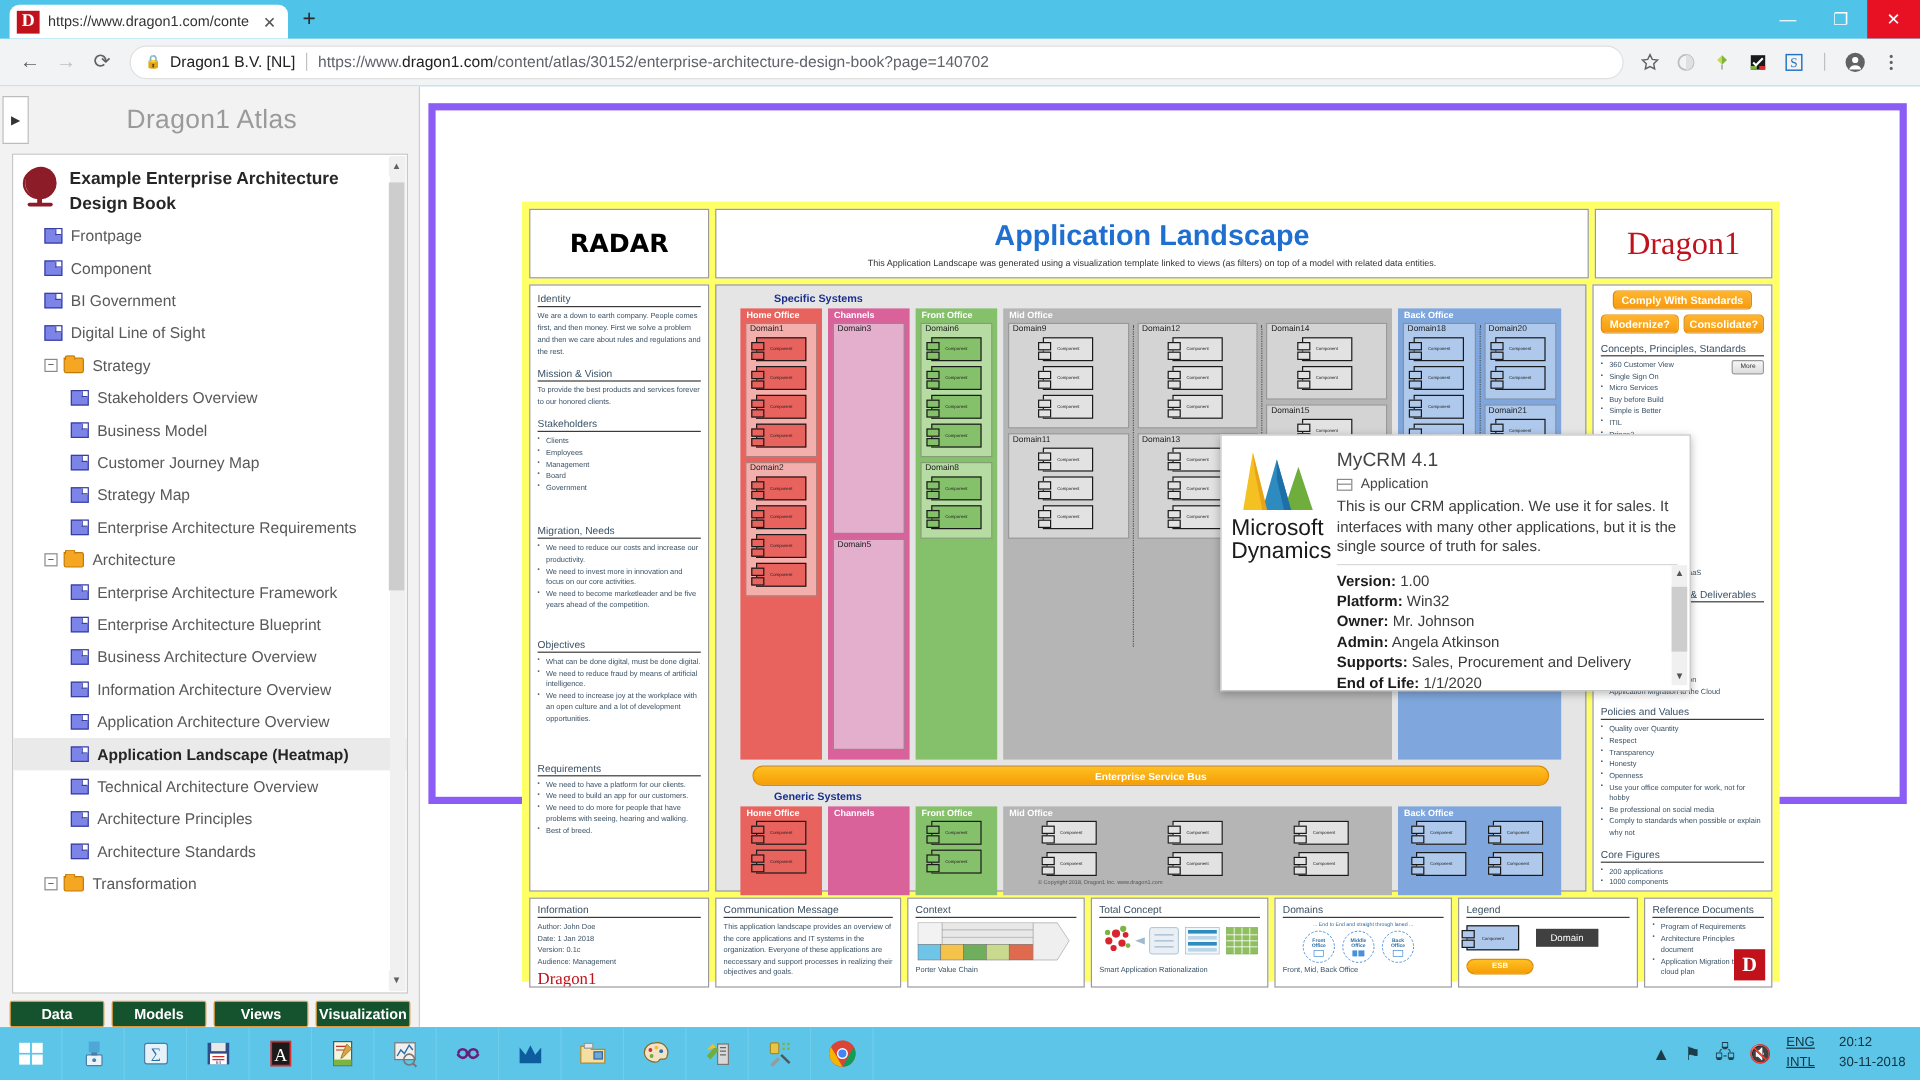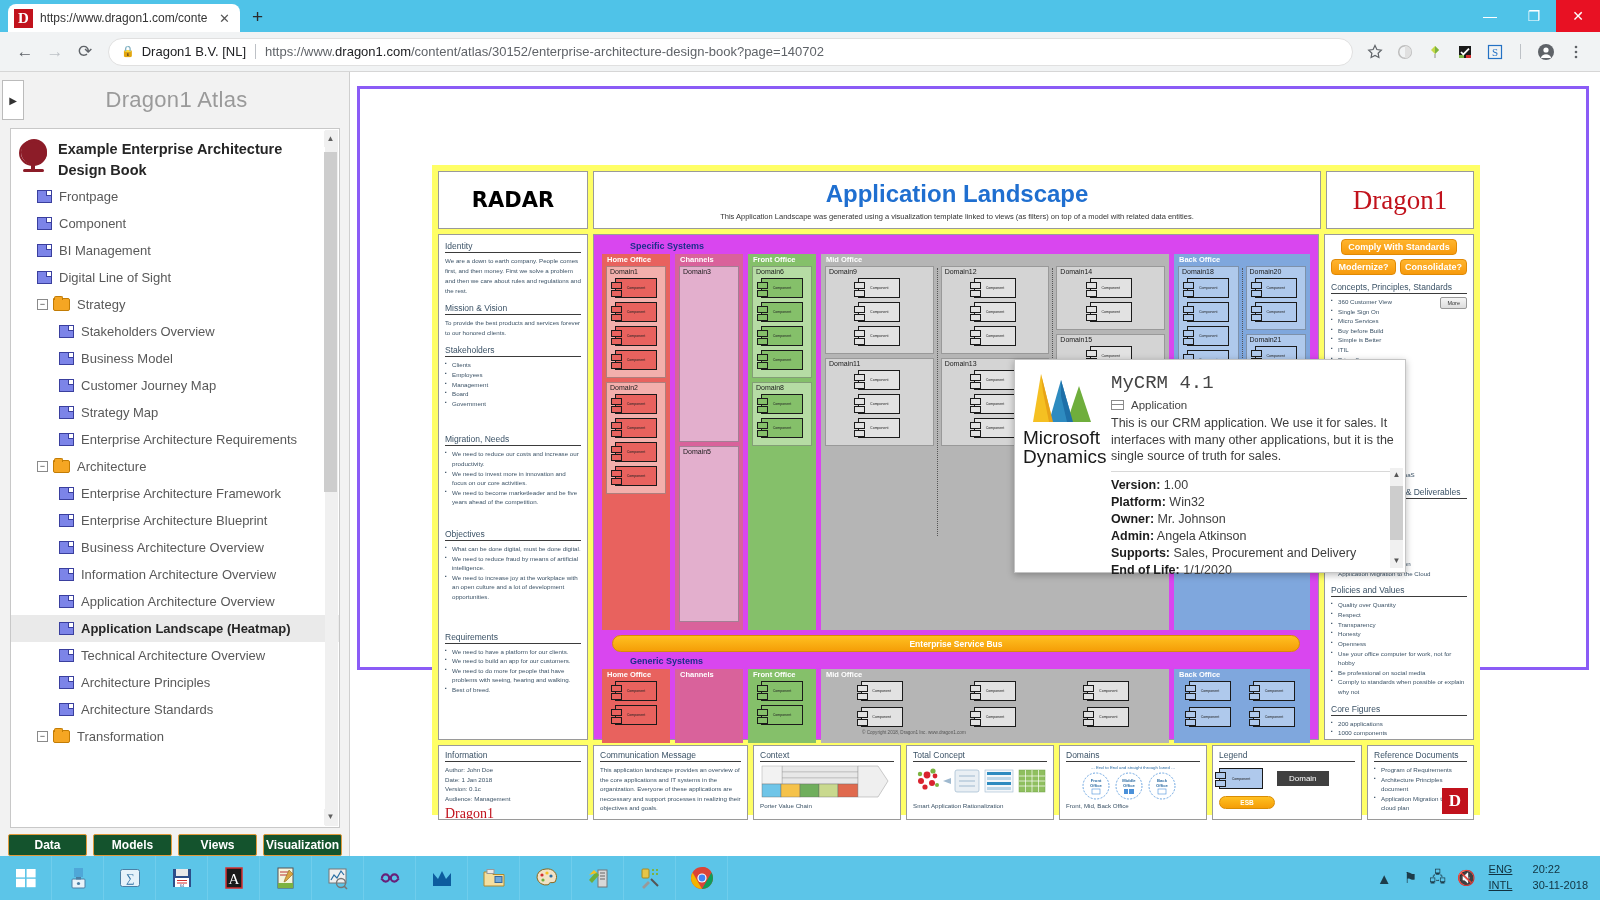--- a/index.html
+++ b/index.html
@@ -100,21 +100,21 @@
   .btnrow.r2 { top:788px; }
   .obtn { flex:1; height:22px; background:#14532d; color:#fff; font-size:12px;
     font-weight:bold; display:flex; align-items:center; justify-content:center;
     border:1px solid #E09A3C; border-radius:2px; }
   .gbtn { flex:1; height:40px; background:#9DB4B0; color:#fff; font-size:12px;
     font-weight:bold; display:flex; align-items:center; justify-content:center;
     text-align:center; line-height:1.25; border-radius:2px; }
 
   
   .canvas { position:absolute; left:357px; top:14px; width:1232px; height:584px;
-    background:#fff; border:3px solid #8b5cf6; }
+    background:#fff; border:6px solid #8b5cf6; }
   .poster { position:absolute; left:72px; top:76px; width:1048px; height:650px;
     background:#FFFF66; padding:6px; }
 
   .p-top { display:flex; gap:5px; height:58px; }
   .p-cell { background:#fff; border:1px solid #9A9A9A; }
   .radar { width:150px; display:flex; align-items:center; justify-content:center;
     font-size:21px; font-weight:bold; color:#000; font-family:"DejaVu Sans", sans-serif; }
   .p-hdr { flex:1; display:flex; flex-direction:column; align-items:center;
     justify-content:center; }
   .p-hdr h1 { font-size:24px; color:#1F6FD0; font-weight:bold; }
@@ -129,21 +129,21 @@
     overflow:hidden; }
   .sec-h { font-size:8.5px; color:#3B5266; border-bottom:1.4px solid #3B3B3B;
     padding-bottom:1px; margin-bottom:3px; margin-top:7px; }
   .sec-h:first-child { margin-top:1px; }
   .sec-p { font-size:6.2px; color:#3B5266; line-height:1.62; }
   .sec-ul { list-style:none; font-size:6.2px; color:#3B5266; line-height:1.55; }
   .sec-ul li { padding-left:7px; position:relative; }
   .sec-ul li:before { content:"▪"; position:absolute; left:0; font-size:5px; top:0px; }
 
   
-  .land { background:#d946ef; border:1px solid #9A9A9A; height:100%; padding:5px 8px;
+  .land { background:#e5e5e5; border:1px solid #9A9A9A; height:100%; padding:5px 20px;
     position:relative; }
   .lbl-sys { font-size:9px; font-weight:bold; color:#1A2E8C; margin:1px 0 3px 28px; }
   .zones { display:flex; gap:5px; }
   .zone { position:relative; padding:12px 4px 4px 4px; }
   .zone .zh { position:absolute; left:5px; top:1px; font-size:7.5px;
     font-weight:bold; color:#fff; }
   .z-home { background:#E8625E; width:68px; }
   .z-chan { background:#D9629B; width:68px; }
   .z-front { background:#85C06A; width:68px; }
   .z-mid   { background:#B5B5B5; flex:1; }
@@ -177,21 +177,21 @@
     padding-bottom:1px; margin-bottom:3px; }
   .bp-t { font-size:6.2px; color:#3B5266; line-height:1.55; }
 
   
   .tip { position:absolute; left:654px; top:270px; width:392px; height:214px;
     background:#fff; border:1px solid #C4C4C4; box-shadow:0 2px 7px rgba(0,0,0,.28);
     display:flex; z-index:40; }
   .tip-logo { width:96px; padding:10px 4px 0 8px; flex:0 0 auto; }
   .mslogo { width:80px; height:56px; position:relative; }
   .tip-body { flex:1; padding:12px 10px 0 0; position:relative; }
-  .tip-title { font-size:19px; color:#444; font-weight:normal;font-family:Liberation Mono, monospace; }
+  .tip-title { font-size:16px; color:#444; font-weight:normal; }
   .tip-type { display:flex; align-items:center; margin:5px 0 4px 0; }
   .tip-type .bx { width:13px; height:10px; border:1px solid #8A8A8A;
     margin-right:7px; position:relative; }
   .tip-type .bx:before { content:""; position:absolute; left:0; top:0; right:0;
     height:3px; border-bottom:1px solid #8A8A8A; }
   .tip-type span { font-size:11.5px; color:#444; }
   .tip-desc { font-size:12.5px; color:#3C3C3C; line-height:1.32; }
   .tip-rule { border-top:1px solid #D8D8D8; margin:6px 0 5px 0; }
   .tip-props { font-size:12.5px; color:#3C3C3C; line-height:1.36; }
   .tip-props b { color:#1C1C1C; }
@@ -329,21 +329,21 @@
             <div class="node ind1">
               <span class="ico-page"></span>
               <span>Frontpage</span>
             </div>
             <div class="node ind1">
               <span class="ico-page"></span>
               <span>Component</span>
             </div>
             <div class="node ind1">
               <span class="ico-page"></span>
-              <span>BI Management</span>
+              <span>BI Government</span>
             </div>
             <div class="node ind1">
               <span class="ico-page"></span>
               <span>Digital Line of Sight</span>
             </div>
             <div class="node ind1">
               <span class="tw">−</span>
               <span class="ico-folder"></span>
               <span>Strategy</span>
             </div>
@@ -1028,21 +1028,21 @@
     </div>
 
     <div class="tray">
       <span class="tray-ic">▲</span>
       <span class="tray-ic">⚑</span>
       <span class="tray-ic">🖧</span>
       <span class="tray-ic">🔇</span>
       <div class="clock">
         <div>
             <span>ENG</span>
-            <span>20:22</span>
+            <span>20:12</span>
           </div>
         <div>
             <span>INTL</span>
             <span>30-11-2018</span>
           </div>
       </div>
     </div>
   </div>
 </div>
 

